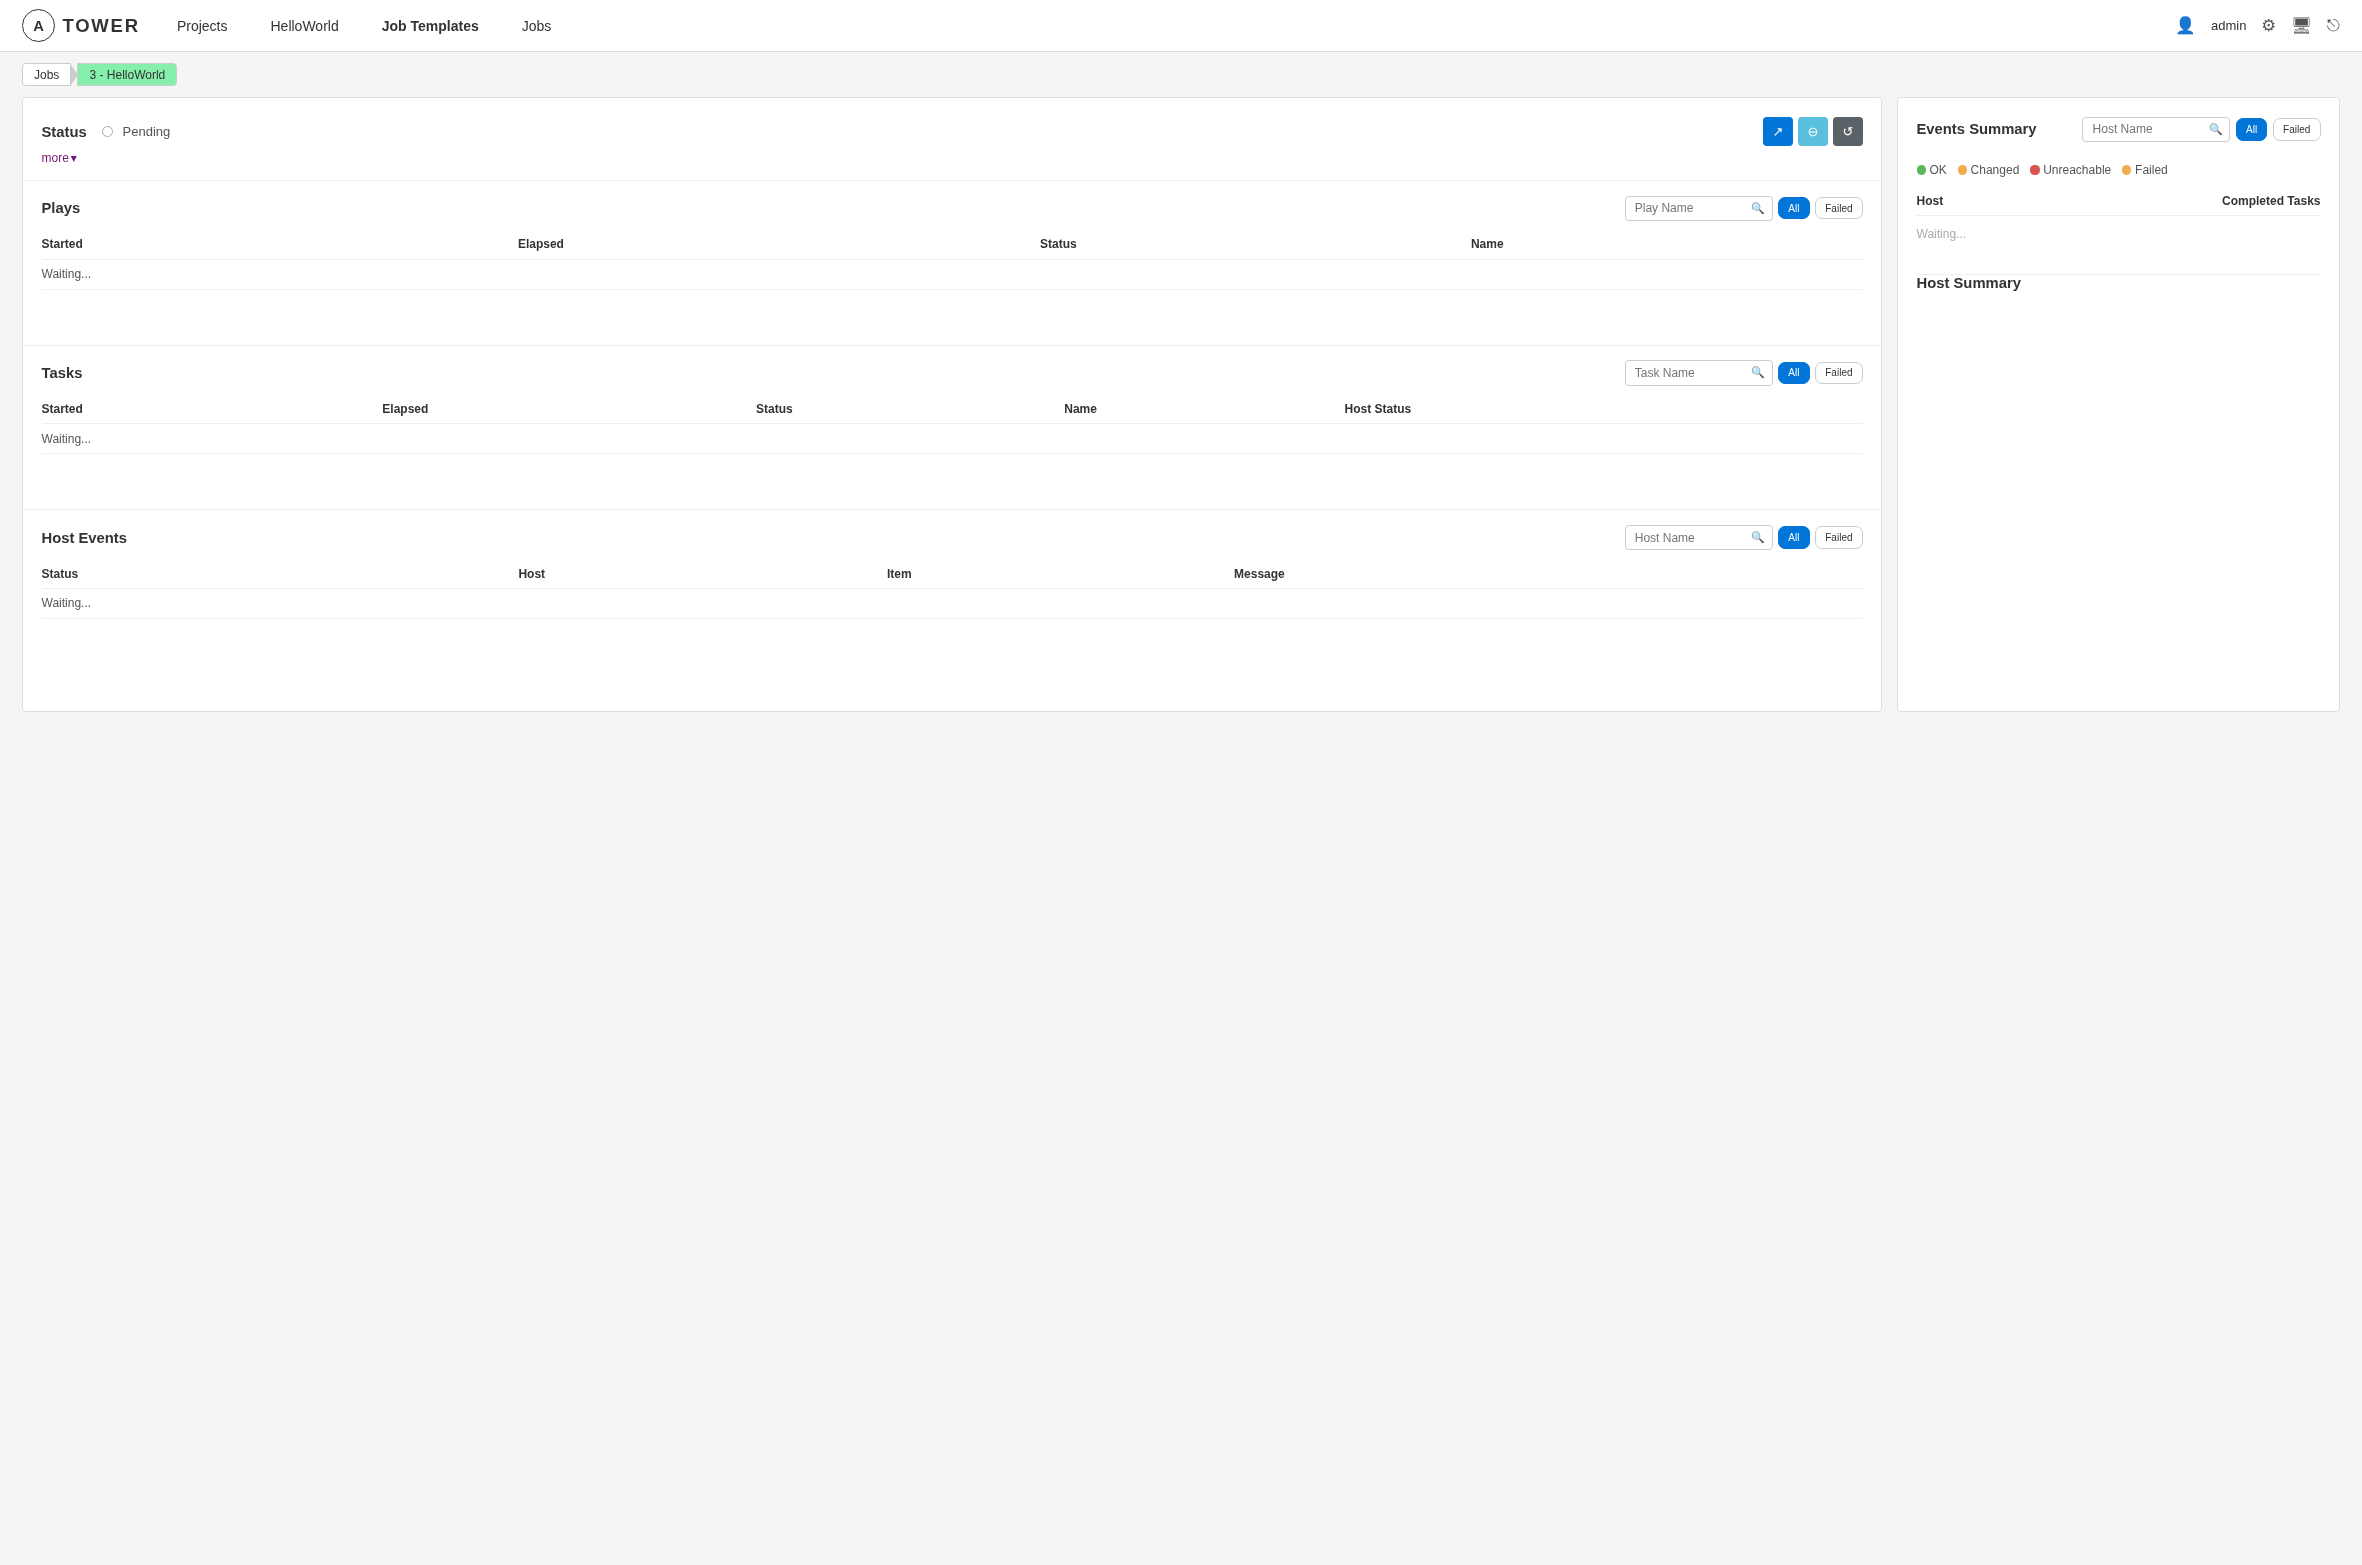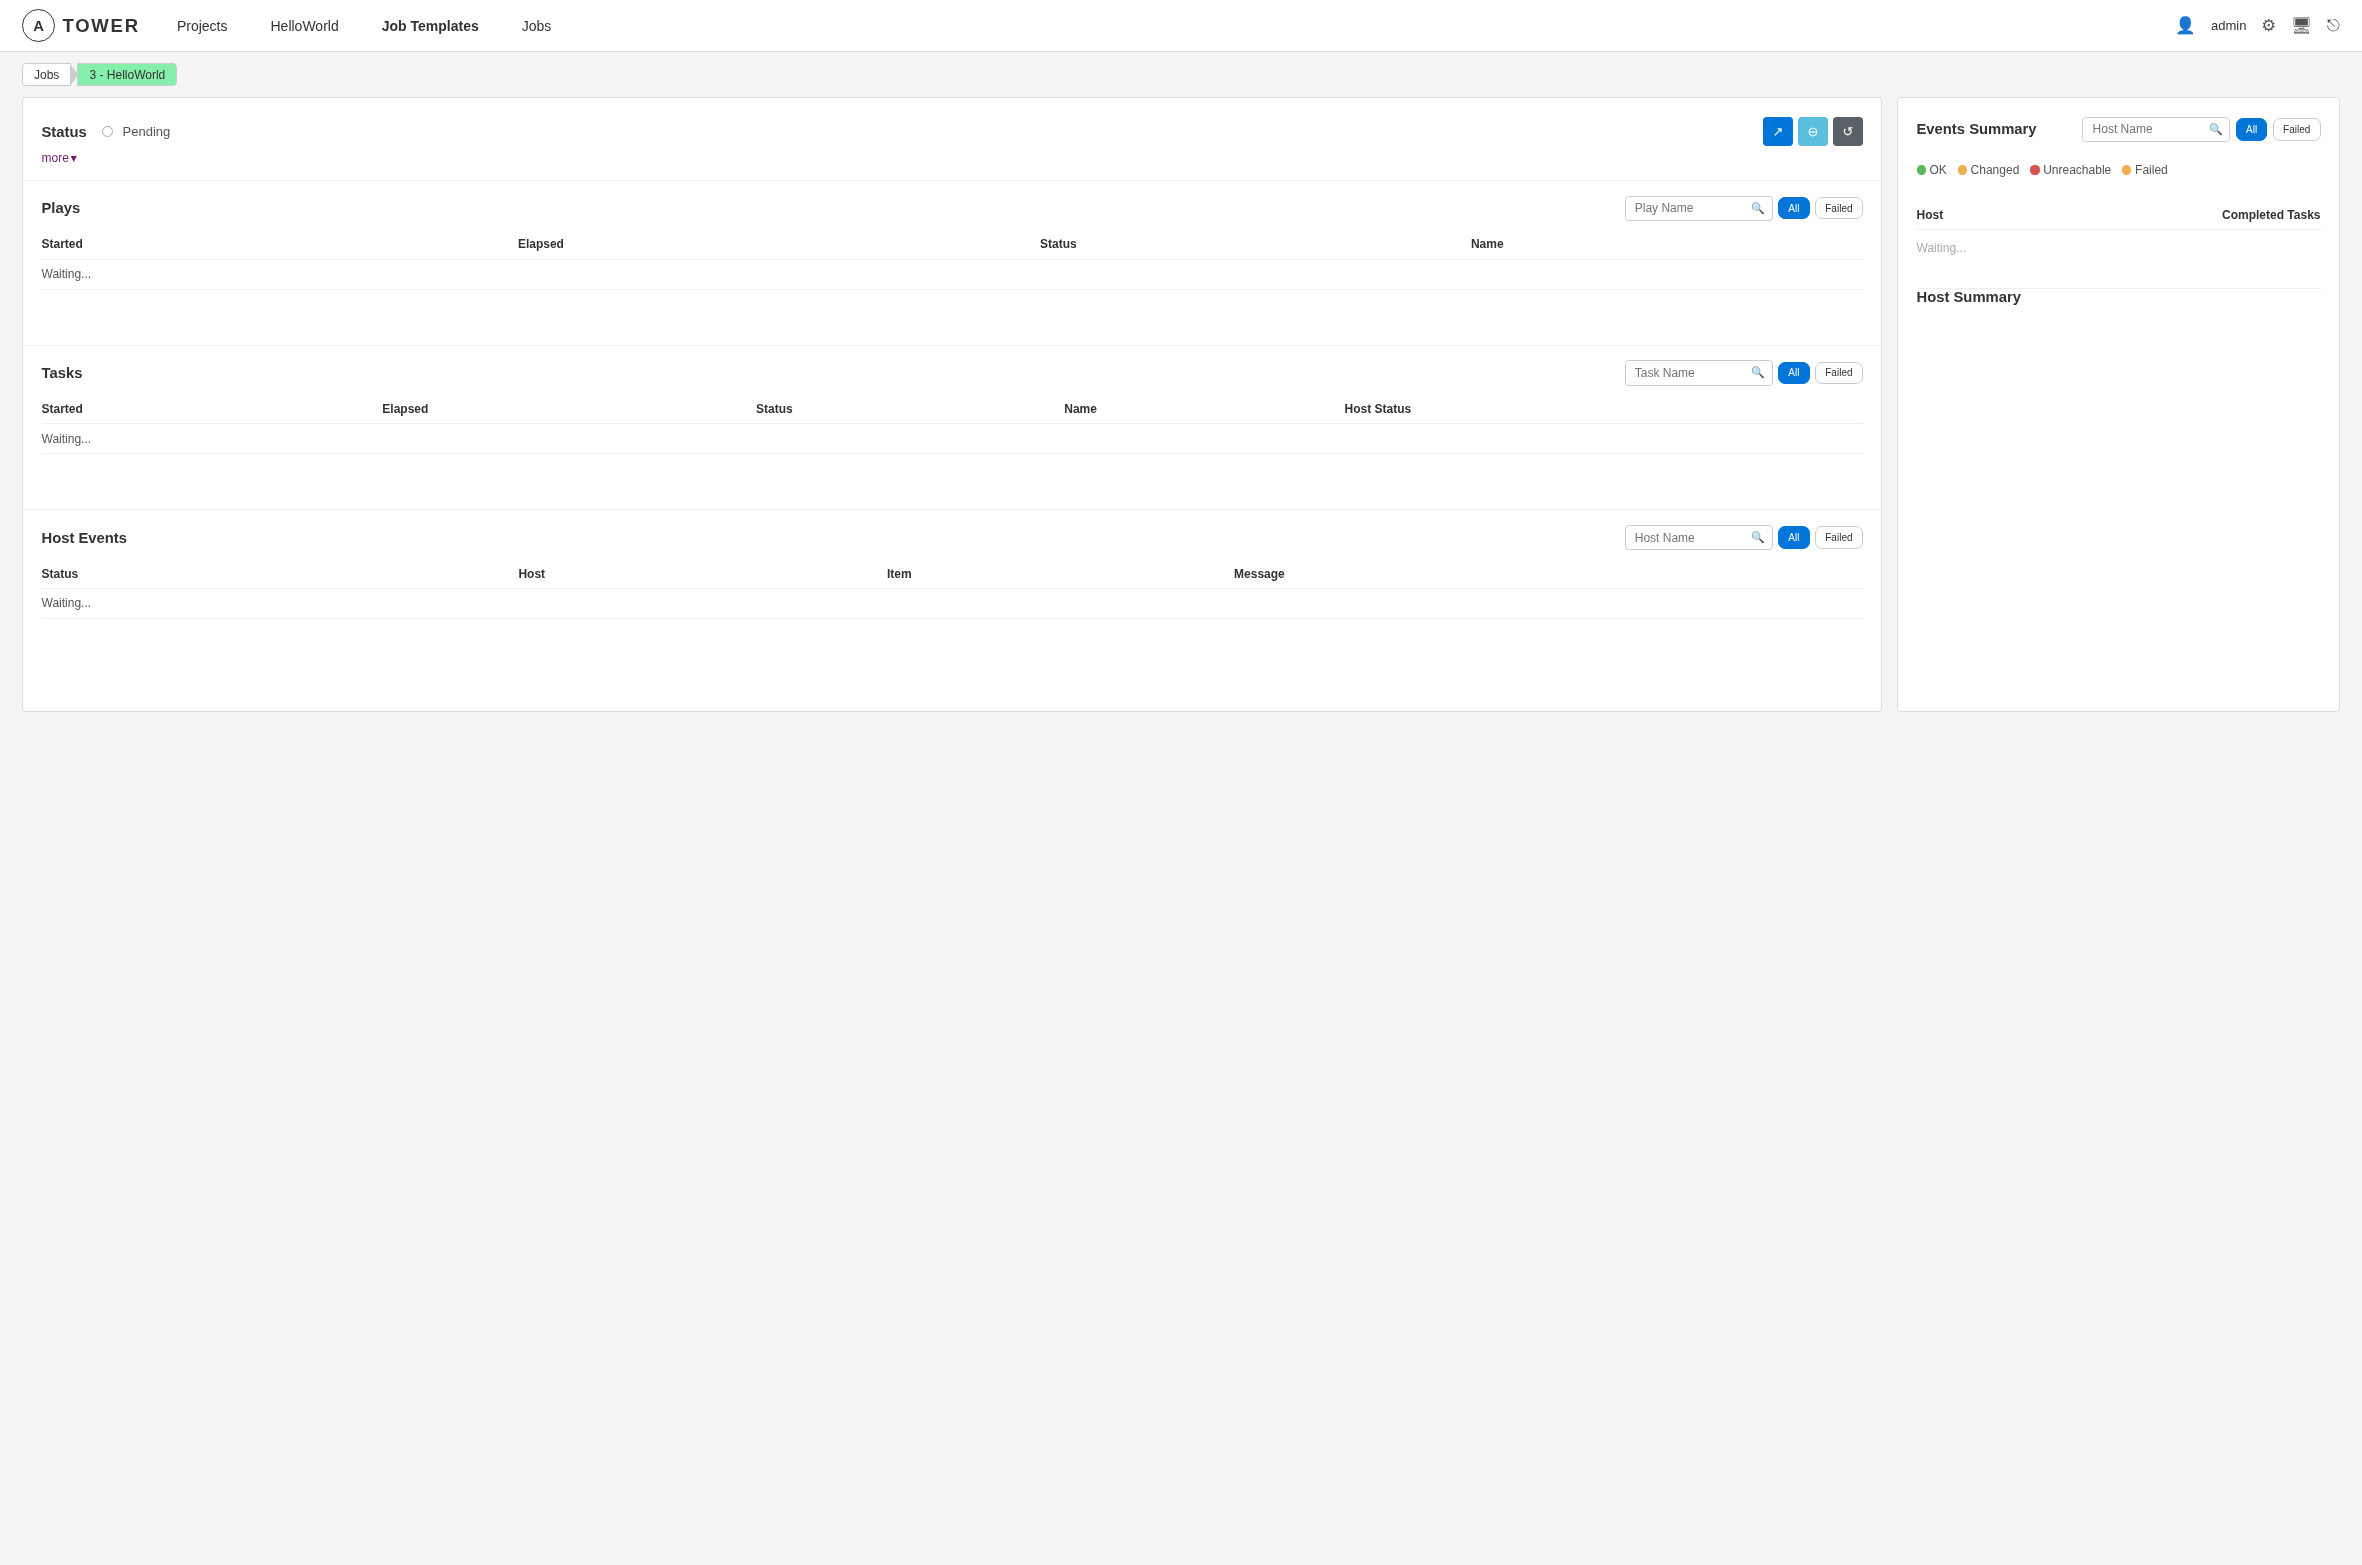--- a/index.html
+++ b/index.html
@@ -277,21 +277,21 @@
     }
     .events-search-wrap {
       display: flex;
       align-items: center;
       gap: 5.5px;
     }
     .legend-row {
       display: flex;
       align-items: center;
       gap: 11px;
-      margin-bottom: 25px;
+      margin-bottom: 11px;
       font-size: 12px;
       color: #555;
     }
     .legend-dot {
       width: 9.2px;
       height: 9.2px;
       border-radius: 50%;
       display: inline-block;
     }
     .legend-item {

